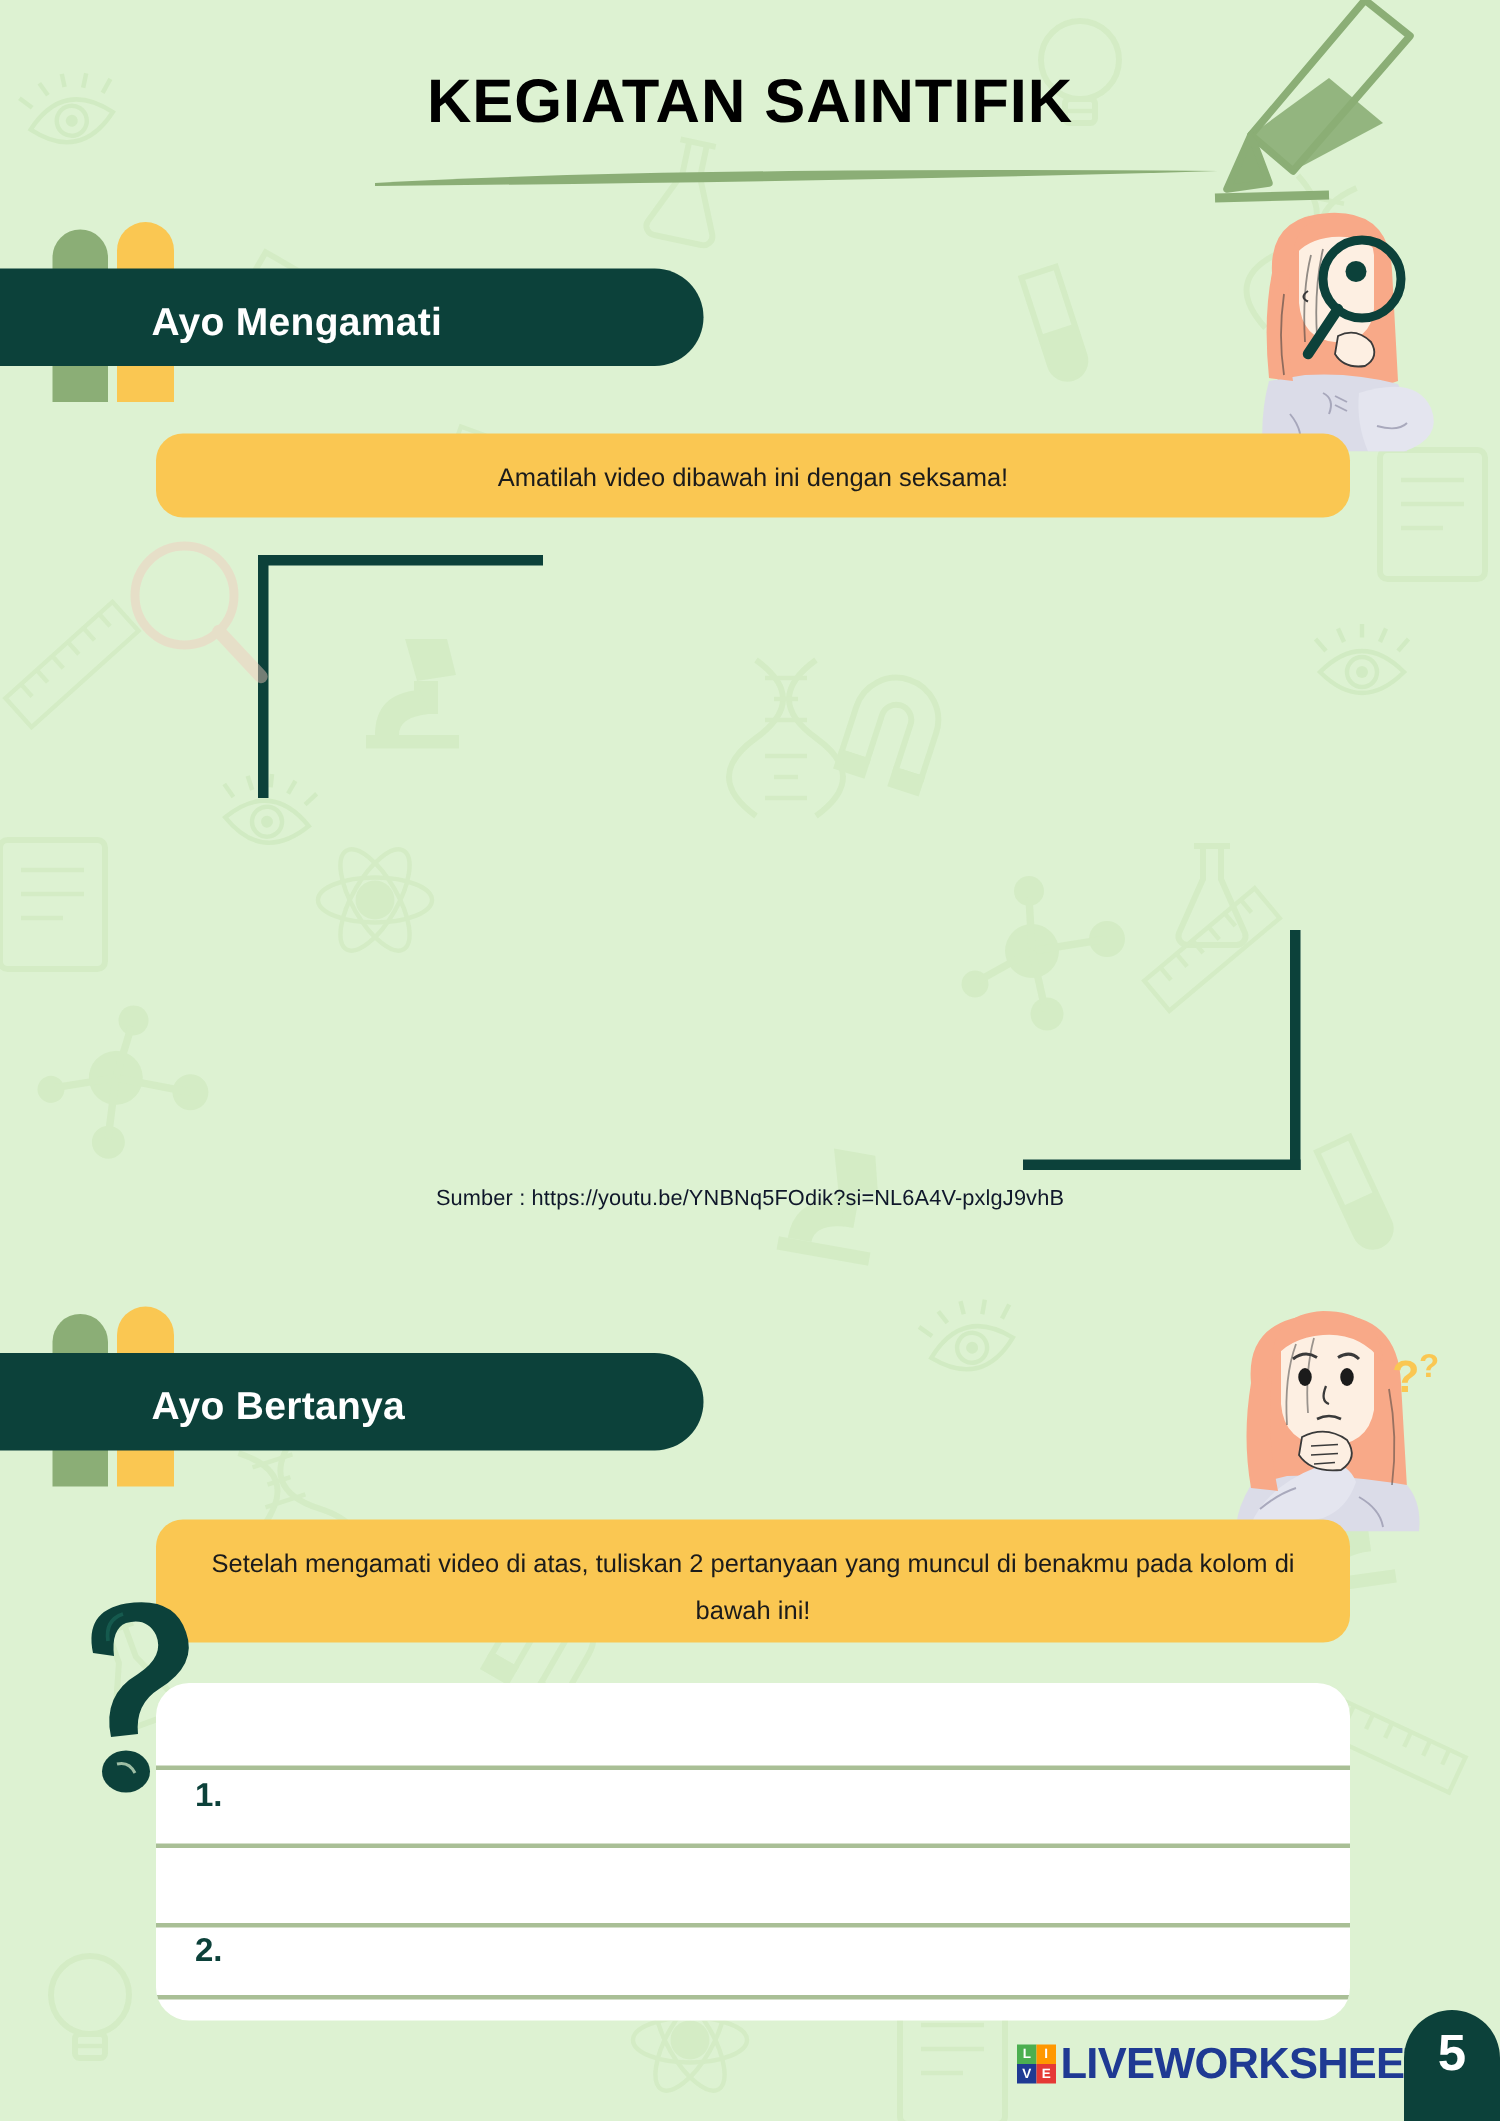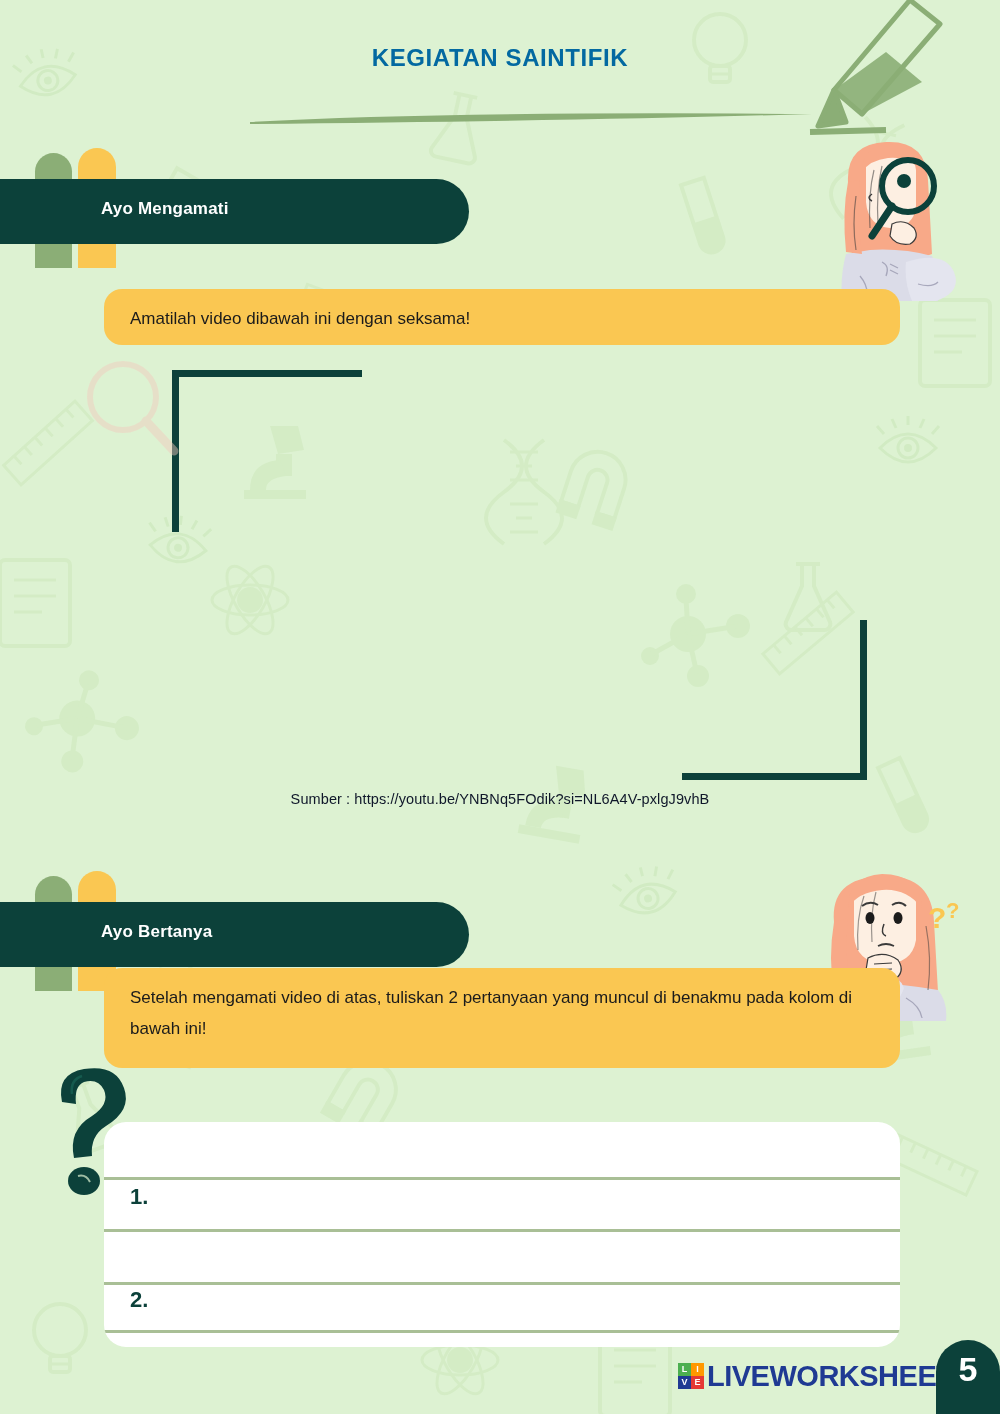--- a/index.html
+++ b/index.html
@@ -26,24 +26,24 @@
     pointer-events: none;
   }
 
   
   #title-wrap {
     position: absolute;
     top: 44px; left: 0; right: 0;
     text-align: center;
   }
   #page-title {
-    font-size: 24px;
+    font-size: 41px;
     font-weight: bold;
     letter-spacing: 0.6px;
-    color: #0369a1;
+    color: #000000;
   }
   #title-underline {
     position: absolute;
     top: 112px;
     left: 248px;
     width: 566px;
     height: 13px;
   }
   #marker-pen {
     position: absolute;
@@ -73,35 +73,36 @@
     position: absolute;
     left: -20px; top: 31px;
     width: 489px; height: 65px;
     background: #0c413a;
     border-radius: 0 33px 33px 0;
   }
   .banner-label {
     position: absolute;
     left: 101px;
     top: 51px;
-    font-size: 17px;
+    font-size: 26px;
     font-weight: bold;
     color: #ffffff;
     letter-spacing: 0.2px;
   }
 
   
   .instruction-box {
     position: absolute;
     background: #fac752;
     border-radius: 18px;
     color: #1b1b1b;
     font-size: 17px;
     line-height: 31px;
     padding: 14px 26px;
+    text-align: center;
   }
 
   
   .bracket { position: absolute; }
   .bracket span { position: absolute; background: #0c413a; }
 
   
   #source-caption {
     position: absolute;
     top: 791px;
@@ -450,21 +451,21 @@
 
     <text x="142" y="62" font-family="Liberation Sans, sans-serif" font-size="30" font-weight="bold" fill="#fac752">?</text>
     <text x="160" y="52" font-family="Liberation Sans, sans-serif" font-size="22" font-weight="bold" fill="#fac752">?</text>
 
     <g stroke="#9a9ab0" stroke-width="1.3" fill="none" opacity="0.8">
       <path d="M54 140 Q66 130 78 126"></path>
         <path d="M120 132 Q134 140 136 152"></path>
     </g>
   </svg>
 
-  <div class="instruction-box" style="left:104px; top:968px; width:796px; height:100px;">
+  <div class="instruction-box" style="left:104px; top:1013px; width:796px; height:82px;">
     <span>Setelah mengamati video di atas, tuliskan 2 pertanyaan yang muncul di benakmu pada kolom di bawah ini!</span>
   </div>
 
   <div id="answer-box">
     <div class="rule" style="top:55px;"></div>
     <div class="num" style="top:62px;">1.</div>
     <div class="rule" style="top:107px;"></div>
     <div class="rule" style="top:160px;"></div>
     <div class="num" style="top:165px;">2.</div>
     <div class="rule" style="top:208px;"></div>

